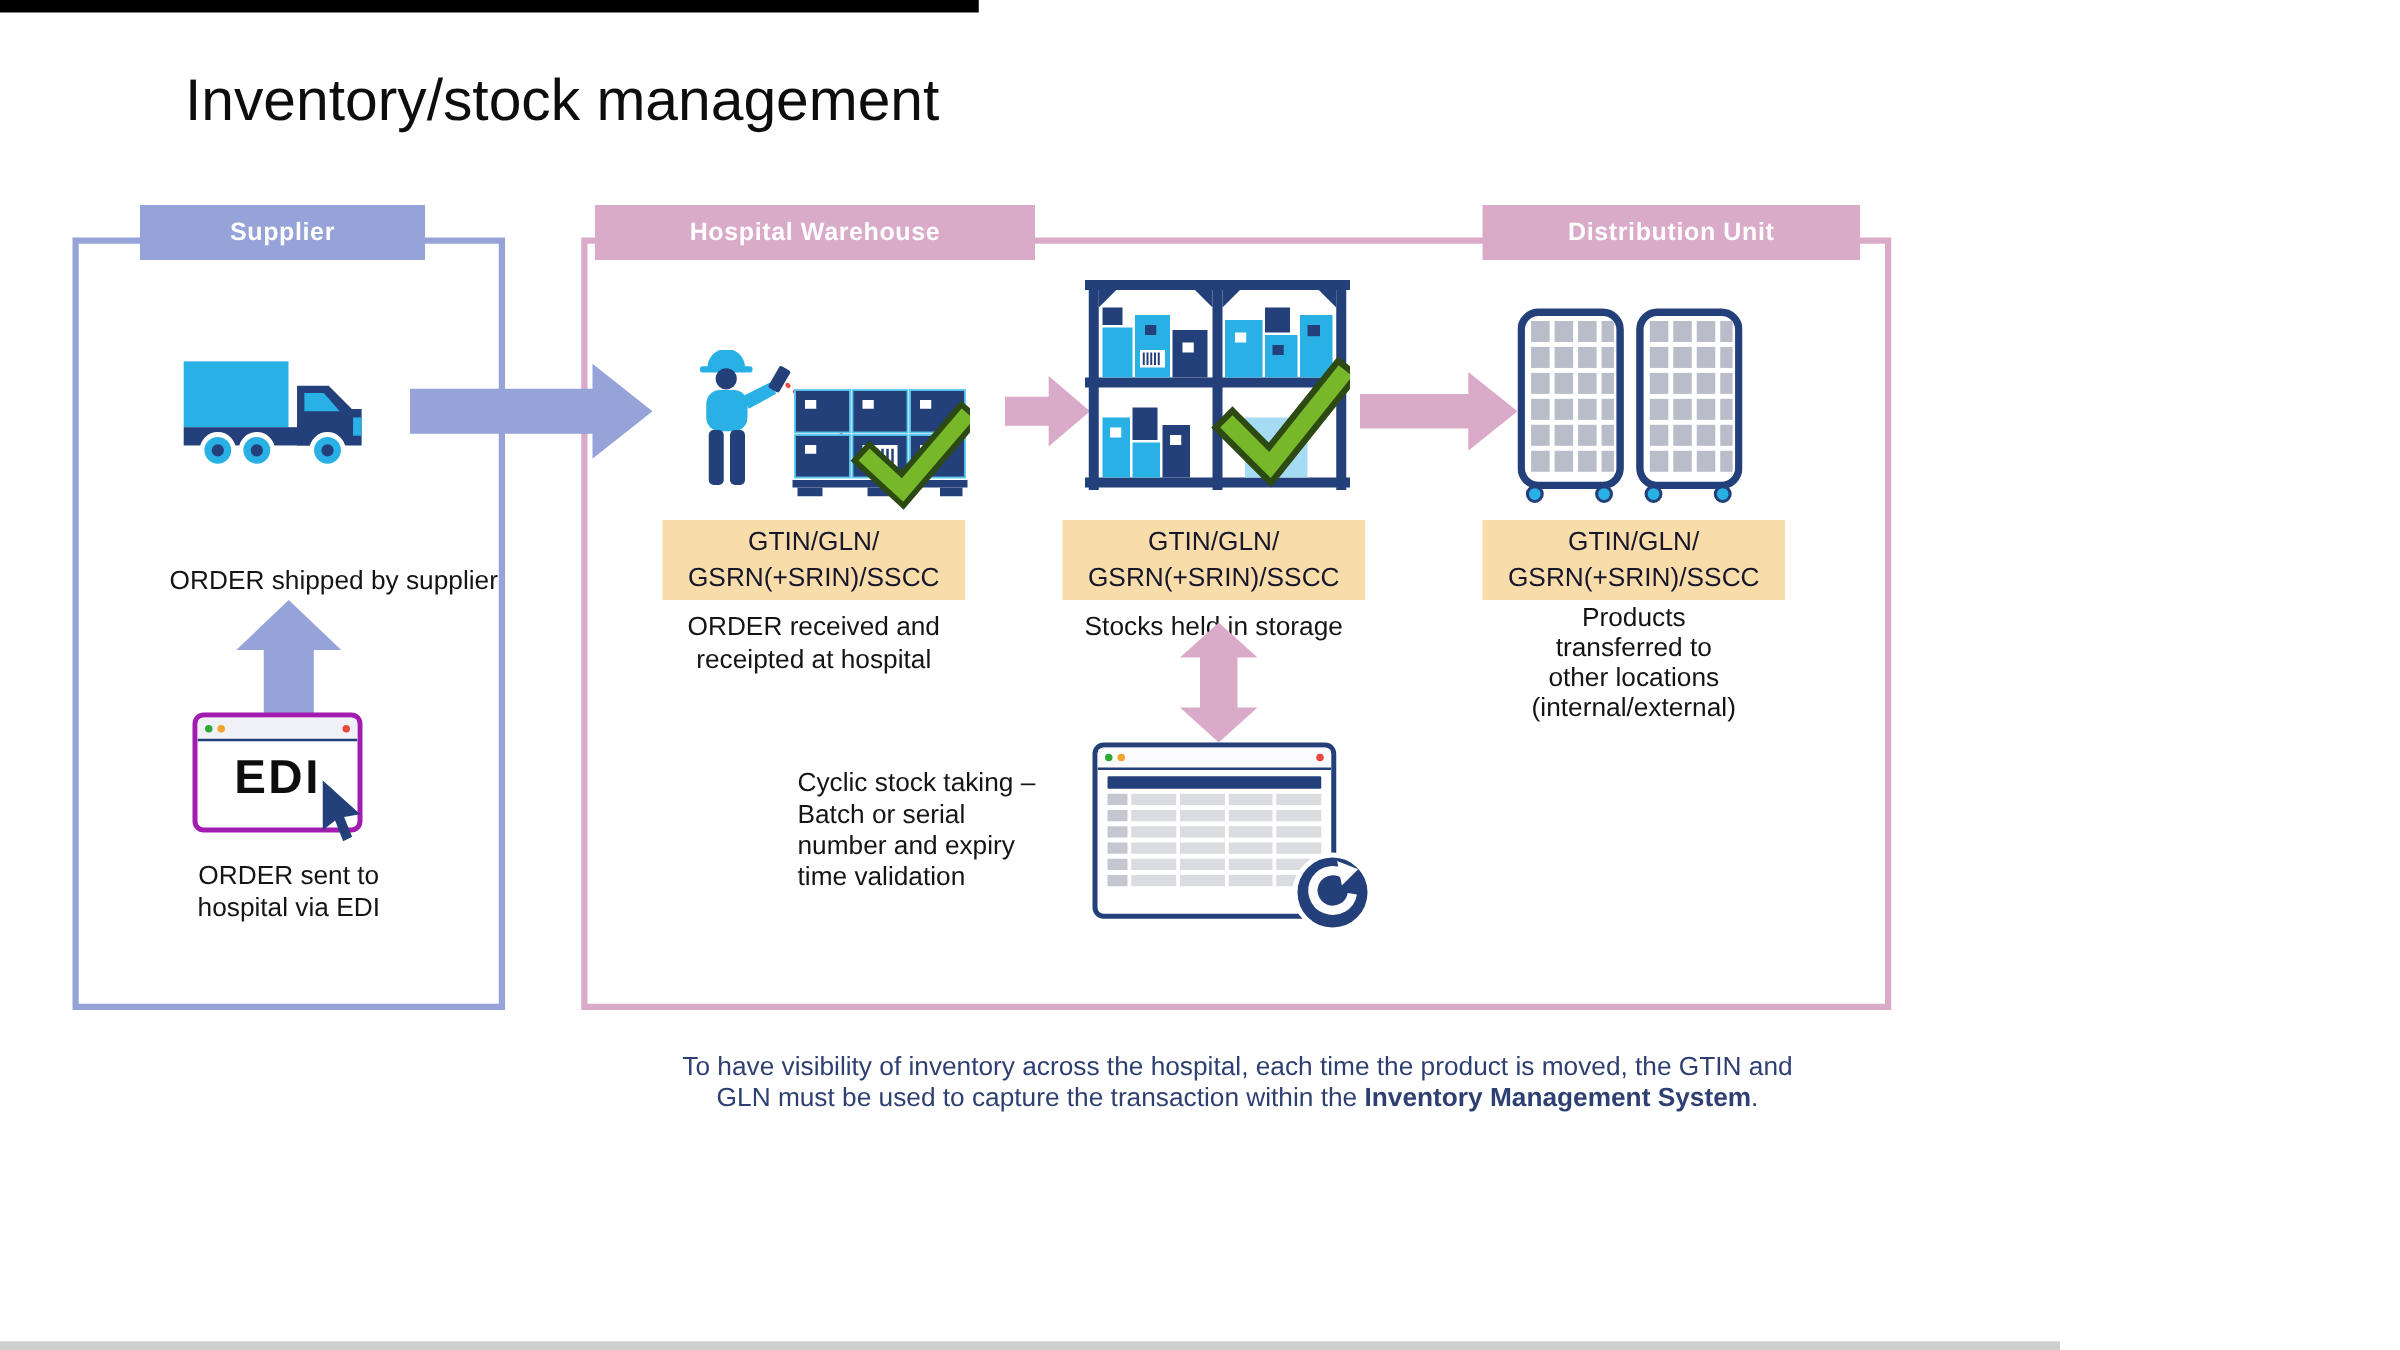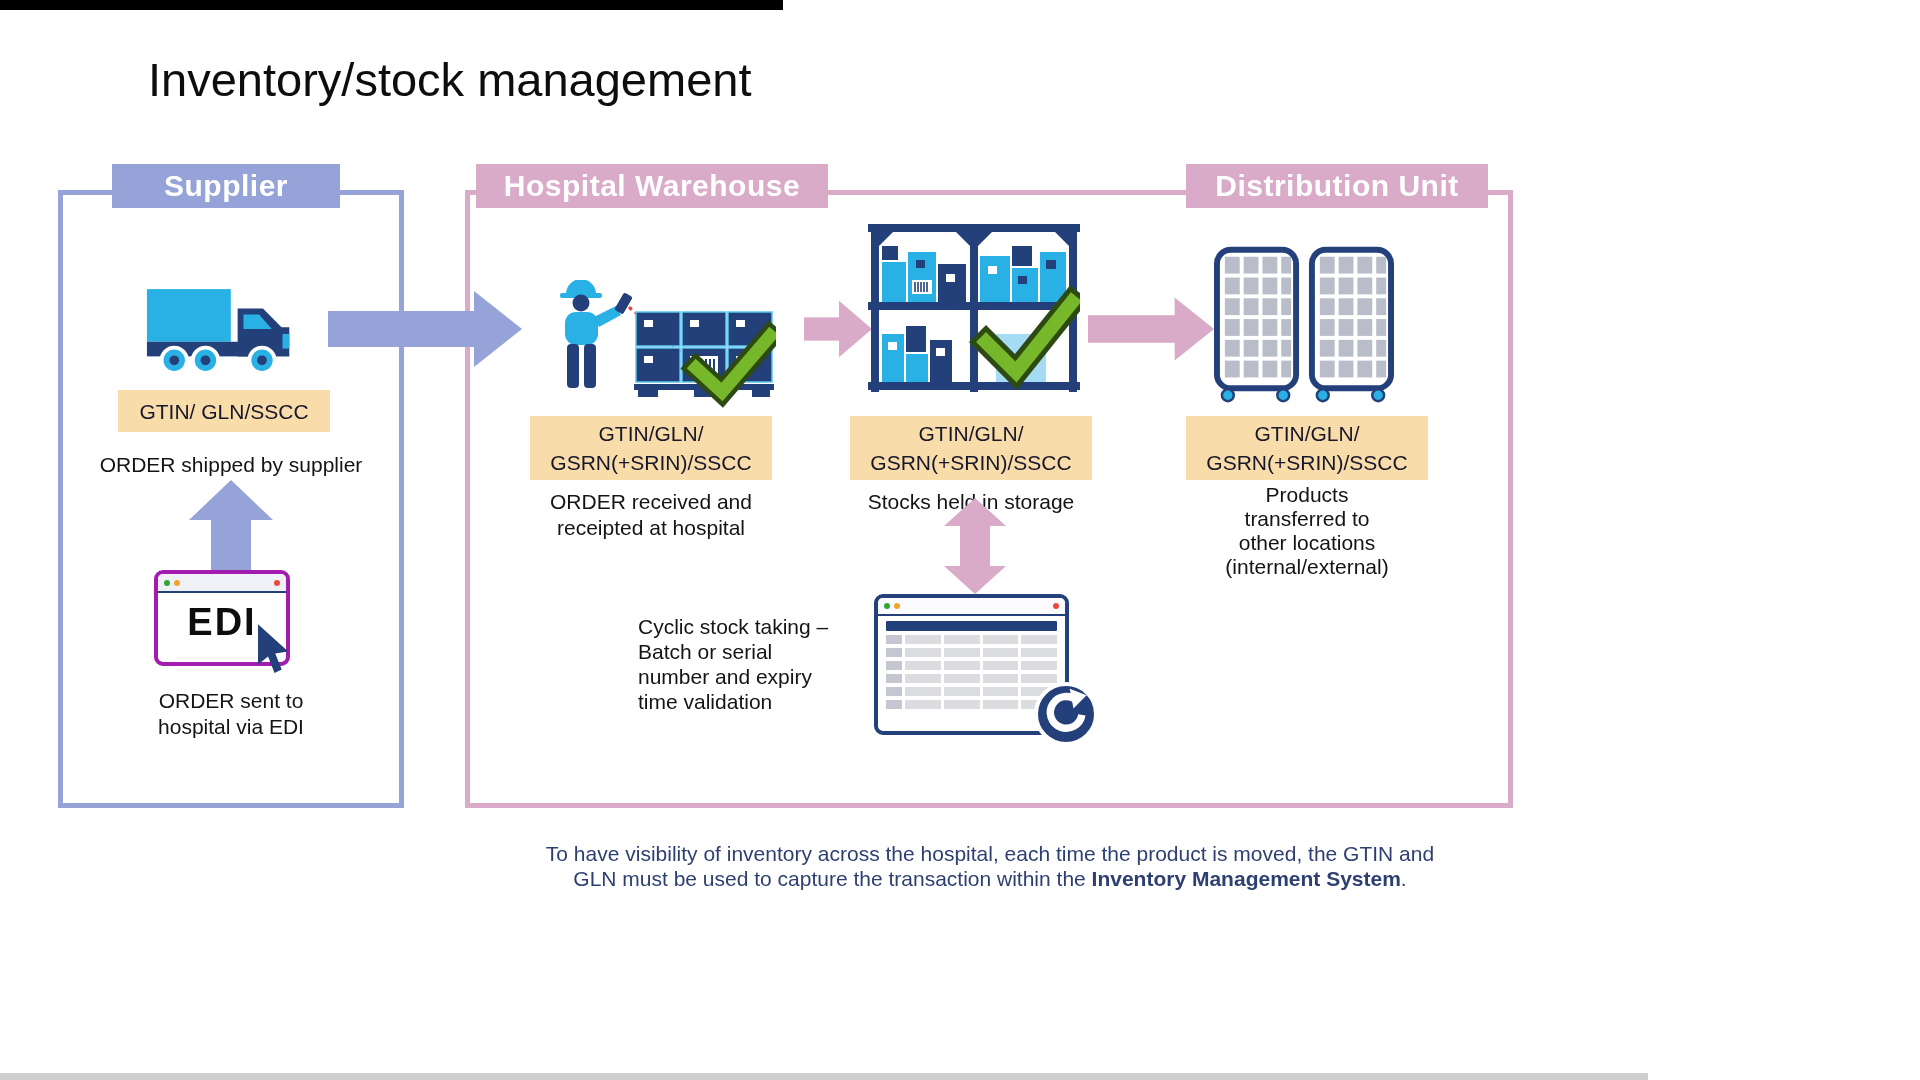--- a/index.html
+++ b/index.html
@@ -2,21 +2,21 @@
 <html><head>
 <meta charset="utf-8">
 <style>
   html,body{margin:0;padding:0;background:#fff;}
   .canvas{position:relative;width:1648px;height:1080px;background:#fff;overflow:hidden;
           font-family:Liberation Sans, sans-serif;color:#111;}
   .abs{position:absolute;}
   .section-box{position:absolute;background:#fff;box-sizing:border-box;}
   .box-blue{border:5px solid #95a3d9;}
   .box-pink{border:5px solid #d9abc9;}
-  .hdr{position:absolute;color:#fff;font-weight:bold;font-size:30px;text-align:center;
+  .hdr{position:absolute;color:#fff;font-weight:bold;font-size:20px;text-align:center;
        letter-spacing:0.5px;display:flex;align-items:center;justify-content:center;}
   .hdr-blue{background:#95a3d9;}
   .hdr-pink{background:#d9abc9;text-align:center;}
   .tag{position:absolute;background:#f8dcaa;color:#17172b;text-align:center;font-size:21px;
        display:flex;flex-direction:column;align-items:center;justify-content:center;line-height:29px;}
   .cap{position:absolute;color:#141414;font-size:21px;text-align:center;line-height:26px;}
   .cap-left{text-align:left;}
   .page-title{position:absolute;left:148px;top:52px;font-size:47px;font-weight:500;color:#0d0d0d;}
   .topbar{position:absolute;left:0;top:0;width:783px;height:10px;background:#000;}
   .bottombar{position:absolute;left:0;top:1073px;width:1920px;height:7px;background:#cfcfcf;}
@@ -75,25 +75,22 @@
     <polygon points="101,32 117,32 130,47 101,47" fill="#29b1e6"></polygon>
     <rect x="141" y="52" width="7" height="15" fill="#29b1e6"></rect>
     <circle cx="30" cy="79" r="13" fill="#29b1e6" stroke="#fff" stroke-width="4"></circle>
     <circle cx="30" cy="79" r="5" fill="#24407a"></circle>
     <circle cx="62" cy="79" r="13" fill="#29b1e6" stroke="#fff" stroke-width="4"></circle>
     <circle cx="62" cy="79" r="5" fill="#24407a"></circle>
     <circle cx="120" cy="79" r="13" fill="#29b1e6" stroke="#fff" stroke-width="4"></circle>
     <circle cx="120" cy="79" r="5" fill="#24407a"></circle>
   </svg>
 
-  <div class="tag" style="left:118px;top:390px;width:212px;height:42px;">
-    <span>GTIN/ GLN/SSCC</span>
-  </div>
-
-  <div class="cap" style="left:58px;top:452px;width:346px;">ORDER shipped by supplier</div>
+
+  <div class="cap" style="left:58px;top:452px;width:346px;padding-left:36px;">ORDER shipped by supplier</div>
 
   <svg class="abs" style="left:189px;top:480px;" width="84" height="92" viewBox="0 0 84 92">
     <polygon points="42,0 0,40 84,40" fill="#95a3d9"></polygon>
     <rect x="22" y="40" width="40" height="52" fill="#95a3d9"></rect>
   </svg>
 
   <div class="edi-win">
     <div class="edi-bar">
       <div class="dot dot-green"></div>
       <div class="dot dot-orange"></div>

